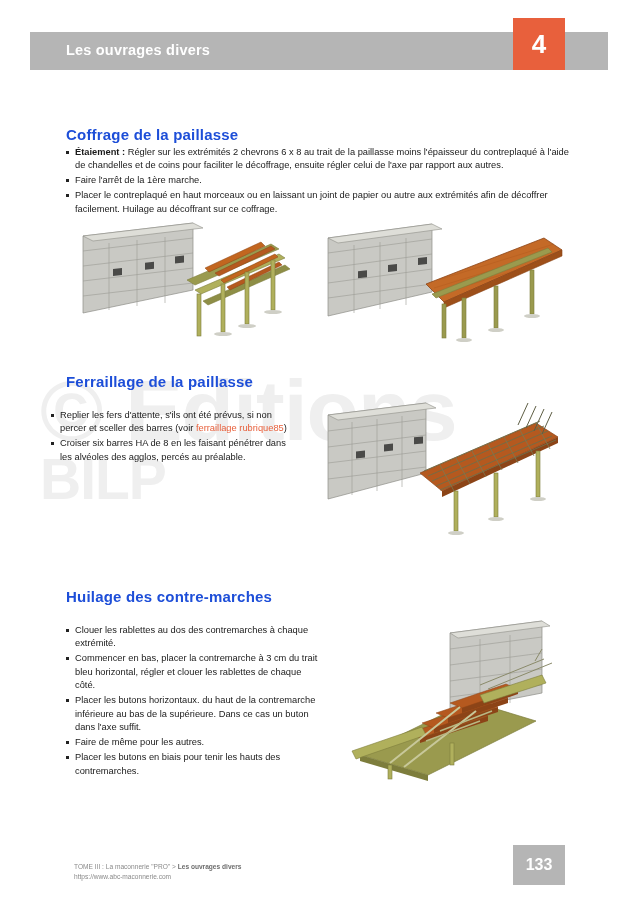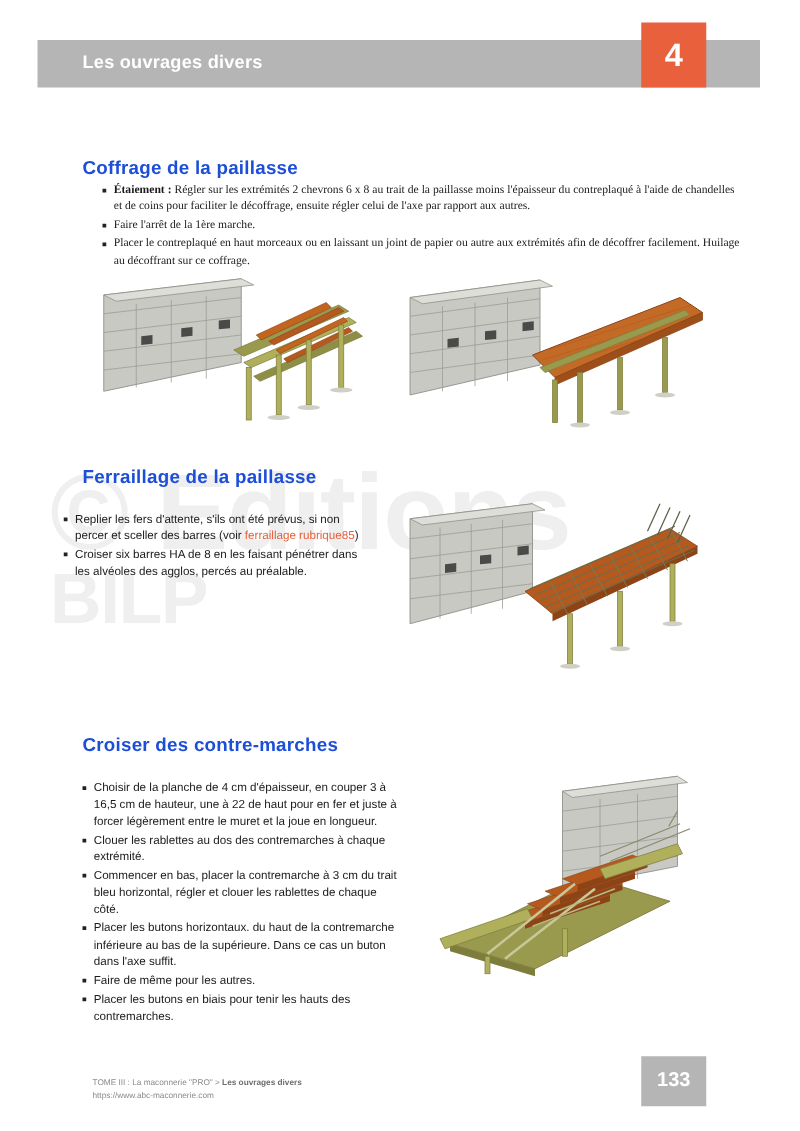--- a/index.html
+++ b/index.html
@@ -109,21 +109,21 @@
     left: 0;
     top: 5px;
     width: 3px;
     height: 3px;
     background: #222222;
   }
   .bullets ul { margin: 0; padding: 0; }
   .bold { font-weight: bold; }
   .link-orange { color: #e8603c; }
 
-  #list1 { left: 82px; top: 146px; width: 510px; font-family: Liberation Serif, serif; }
+  #list1 { left: 66px; top: 146px; width: 510px; }
   #list2 { left: 51px; top: 409px; width: 242px; }
   #list3 { left: 66px; top: 624px; width: 255px; }
 
   
   .illus { position: absolute; }
 
   #illus1a { left: 75px;  top: 218px; width: 220px; height: 145px; }
   #illus1b { left: 322px; top: 218px; width: 250px; height: 145px; }
   #illus2  { left: 322px; top: 395px; width: 253px; height: 170px; }
   #illus3  { left: 330px; top: 615px; width: 250px; height: 170px; }
@@ -338,24 +338,23 @@
         <rect x="214" y="56" width="4" height="46"></rect>
       </g>
       <g fill="#cfcfc6">
         <ellipse cx="134" cy="138" rx="8" ry="2"></ellipse>
         <ellipse cx="174" cy="124" rx="8" ry="2"></ellipse>
         <ellipse cx="216" cy="104" rx="8" ry="2"></ellipse>
       </g>
     </svg>
   </div>
 
-  <div class="section-title" id="sec3-title">Croiser des contre-marches</div>
+  <div class="section-title" id="sec3-title">Huilage des contre-marches</div>
   <div class="bullets" id="list3">
     <ul>
-      <li><span>Choisir de la planche de 4 cm d'épaisseur, en couper 3 à 16,5 cm de hauteur, une à 22 de haut pour en fer et juste à forcer légèrement entre le muret et la joue en longueur.</span></li>
       <li><span>Clouer les rablettes au dos des contremarches à chaque extrémité.</span></li>
       <li><span>Commencer en bas, placer la contremarche à 3 cm du trait bleu horizontal, régler et clouer les rablettes de chaque côté.</span></li>
       <li><span>Placer les butons horizontaux. du haut de la contremarche inférieure au bas de la supérieure. Dans ce cas un buton dans l'axe suffit.</span></li>
       <li><span>Faire de même pour les autres.</span></li>
       <li><span>Placer les butons en biais pour tenir les hauts des contremarches.</span></li>
     </ul>
   </div>
 
   <div class="illus" id="illus3">
     <svg viewBox="0 0 250 170" width="250" height="170">

